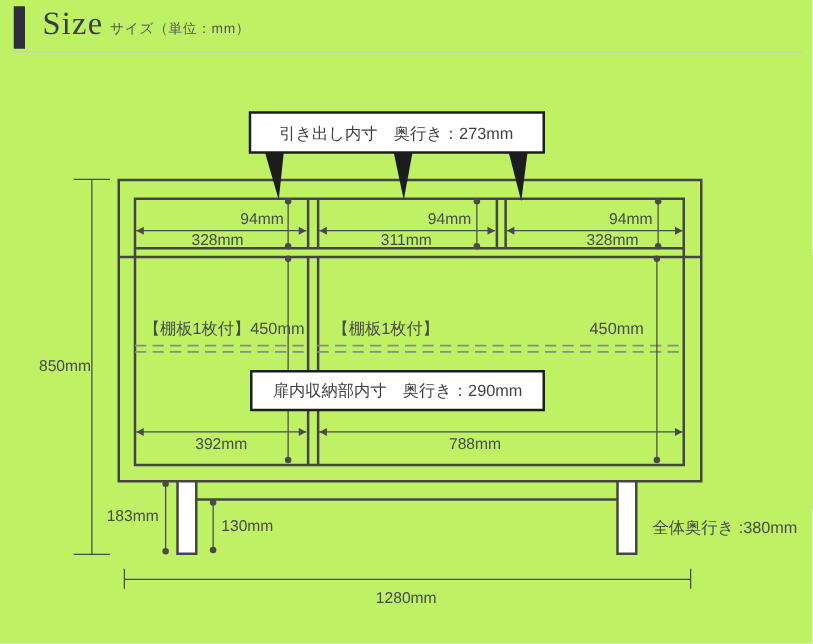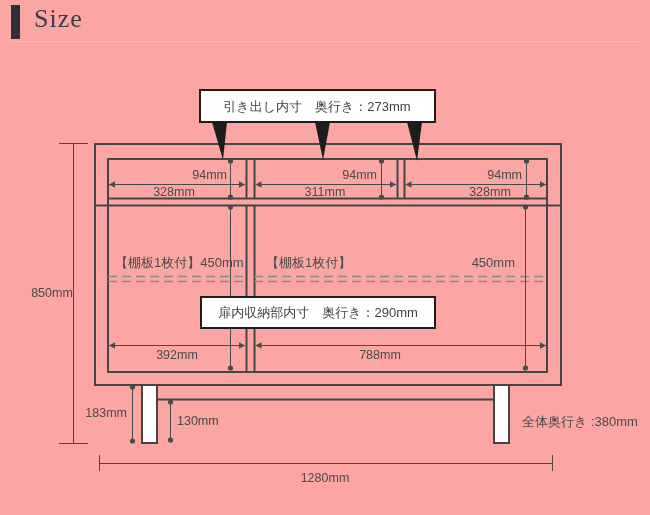--- a/index.html
+++ b/index.html
@@ -1,16 +1,16 @@
 <!DOCTYPE html>
 <html><head>
 <meta charset="utf-8">
 <style>
   html,body{margin:0;padding:0;background:#f2f2f2;}
-  .page{position:relative;width:650px;height:515px;background:#fca5a5;overflow:hidden;
+  .page{position:relative;width:650px;height:515px;background:#bef264;overflow:hidden;
         font-family:"Liberation Sans","DejaVu Sans",sans-serif;color:#4a4a4a;}
   .accent-bar{position:absolute;left:11px;top:5px;width:9px;height:34px;background:#2e2e3c;}
   .title{position:absolute;left:34px;top:4px;font-family:"Liberation Serif","DejaVu Serif",serif;
          font-size:26px;color:#3c3c46;letter-spacing:1px;}
   .subtitle{position:absolute;left:88px;top:15px;font-size:11px;color:#555555;letter-spacing:0.5px;}
   .rule{position:absolute;left:10px;top:41px;width:632px;height:1px;background:#cccccc;}
   svg{position:absolute;left:0;top:0;}
   svg text{fill:#4a4a4a;font-family:"Liberation Sans","DejaVu Sans",sans-serif;}
   .dim-txt{font-size:12.5px;}
   .shelf-txt{font-size:13px;}
@@ -23,20 +23,21 @@
   .callout-box{fill:#ffffff;stroke:#1d1d1d;stroke-width:2;}
   .pointer{fill:#1d1d1d;stroke:none;}
 </style>
 </head>
 <body>
 
 <div class="page">
 
   <div class="accent-bar"></div>
   <div class="title">Size</div>
+  <div class="subtitle">サイズ（単位：mm）</div>
   <div class="rule"></div>
 
   <svg width="650" height="515" viewBox="0 0 650 515">
 
     <g>
       <rect class="frame" x="95" y="144" width="466" height="241"></rect>
       <rect class="frame" x="108" y="159" width="439" height="213"></rect>
       <line class="frame" x1="108" y1="198.5" x2="547" y2="198.5"></line>
       <line class="frame" x1="95" y1="205.5" x2="561" y2="205.5"></line>
       <line class="frame" x1="246.5" y1="159" x2="246.5" y2="198"></line>

